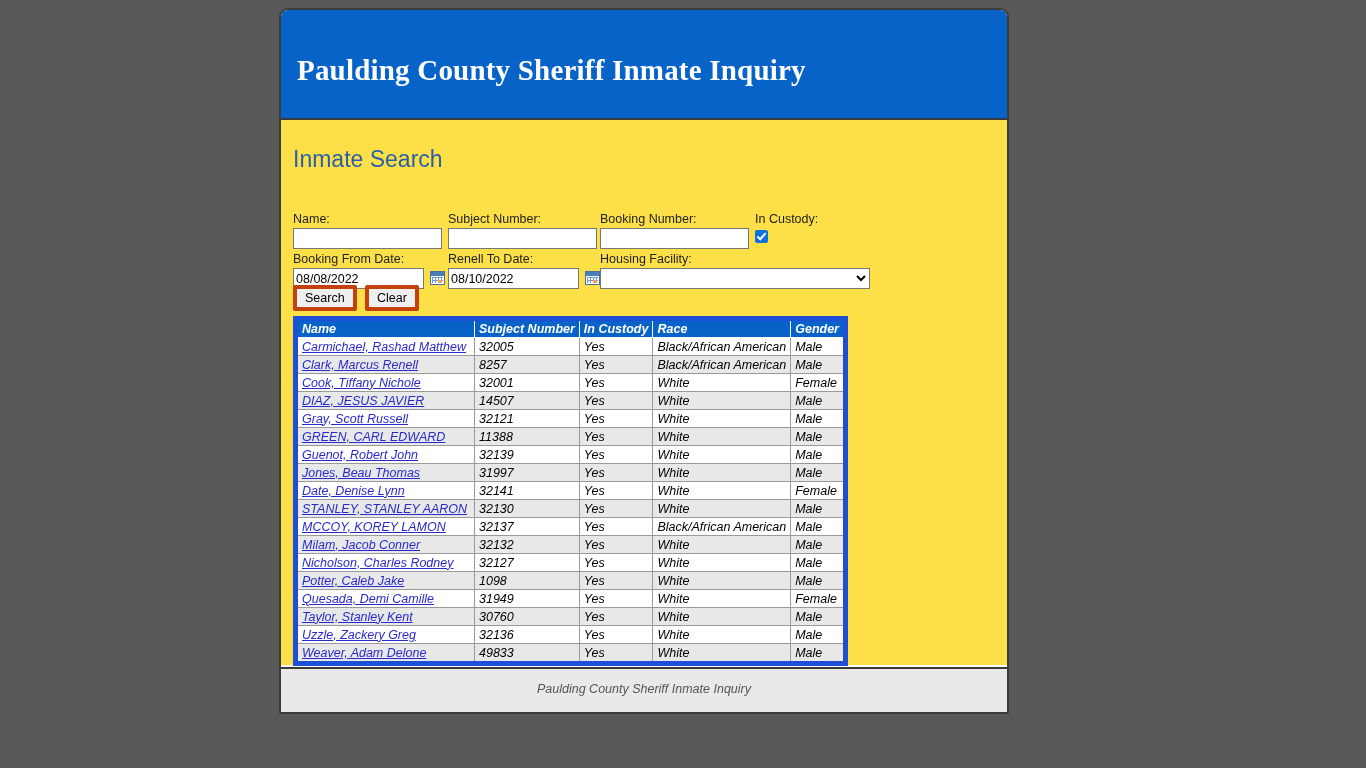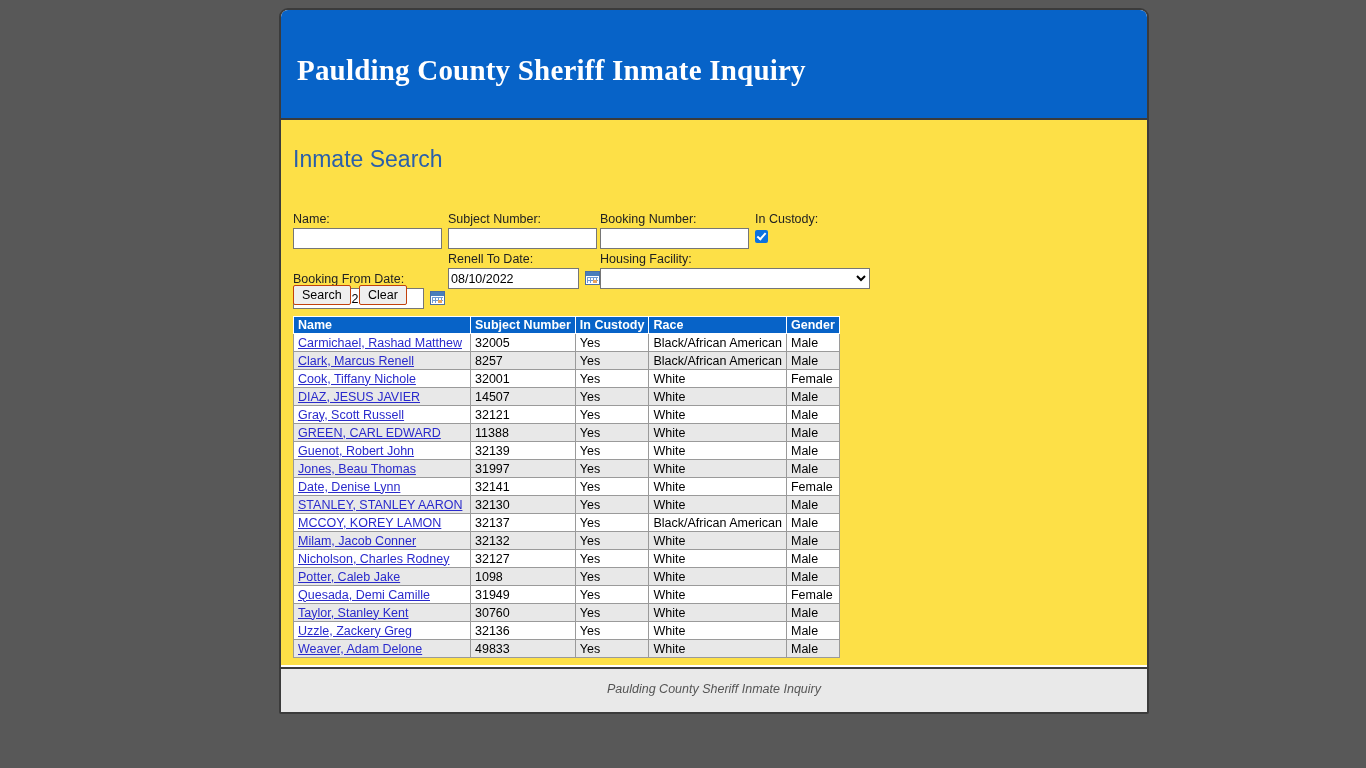--- a/index.html
+++ b/index.html
@@ -11,21 +11,21 @@
     height: 768px;
     background: #585858;
     font-family: "Liberation Sans", sans-serif;
     overflow: hidden;
   }
 
   #page-shell {
     position: absolute;
     left: 279px;
     top: 8px;
-    width: 870px;
+    width: 730px;
     height: 706px;
     border: 2px solid #3b3b3b;
     border-radius: 9px 9px 2px 2px;
     box-sizing: border-box;
     background: #ffffff;
     overflow: hidden;
   }
 
   
   #banner {
@@ -80,21 +80,21 @@
     white-space: nowrap;
   }
   .row1 { position: relative; height: 40px; }
   .row2 { position: relative; height: 42px; }
 
   .fld { position: absolute; top: 12px; }
   .fld-name      { left: 0px;   }
   .fld-subject   { left: 155px; }
   .fld-booking   { left: 307px; }
   .fld-custody   { left: 462px; }
-  .fld-from      { left: 0px; margin-top: 20px;   }
+  .fld-from      { left: 0px;   }
   .fld-to        { left: 155px; }
   .fld-housing   { left: 307px; }
 
   input.text-input {
     width: 143px;
     height: 17px;
     font-size: 12.5px;
     font-family: "Liberation Sans", sans-serif;
     border: 1px solid #767676;
     padding: 1px 2px;
@@ -176,37 +176,38 @@
   #buttons-row {
     position: absolute;
     left: 12px;
     top: 165px;
   }
   button.std-btn {
     font-family: "Liberation Sans", sans-serif;
     font-size: 12.5px;
     color: #000000;
     background: #efefef;
-    border: 1px solid #c2410c;
+    border: 4px solid #c2410c;
     border-radius: 2px;
     padding: 2px 8px;
     margin-right: 4px;
     cursor: pointer;
   }
 
   
   #results-wrap {
     position: absolute;
     left: 12px;
     top: 196px;
   }
   table#results {
     border-collapse: collapse;
     font-size: 12.5px;
-    border: 1px solid #1d4ed8;
+    border: 5px solid #1d4ed8;
+    font-style: italic;
   }
   table#results th {
     background: #0763c8;
     color: #ffffff;
     font-weight: bold;
     text-align: left;
     padding: 1px 4px;
     border: 1px solid #ffffff;
     white-space: nowrap;
     font-size: 12.5px;

